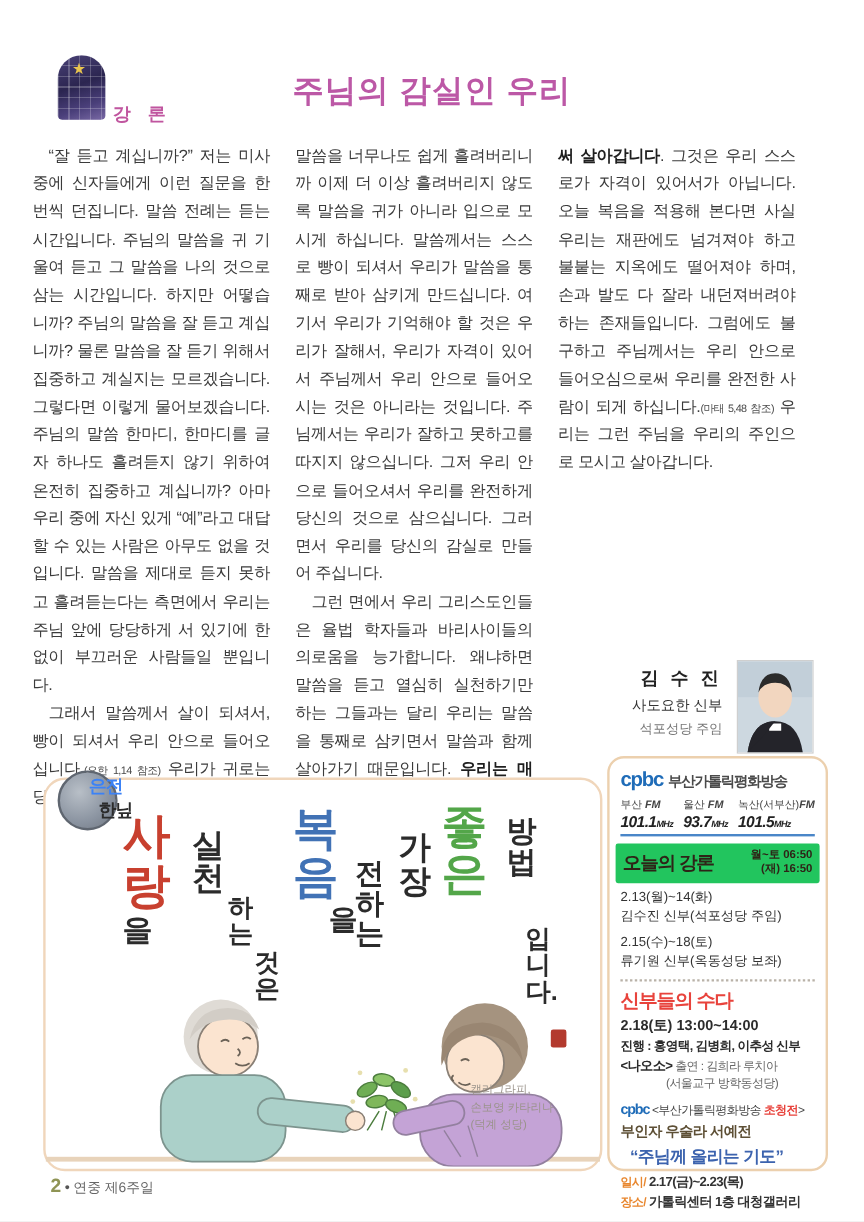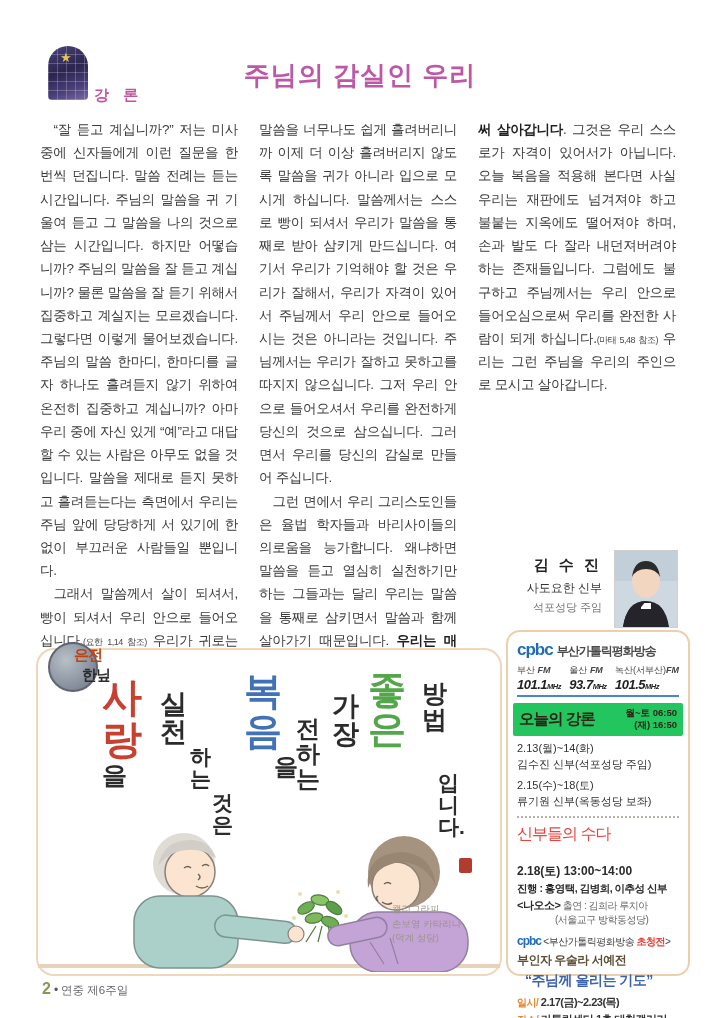--- a/index.html
+++ b/index.html
@@ -13,21 +13,21 @@
       repeating-linear-gradient(90deg,rgba(255,255,255,.22) 0 1px,transparent 1px 9px),
       repeating-linear-gradient(0deg,rgba(255,255,255,.22) 0 1px,transparent 1px 9px),
       linear-gradient(160deg,#4a4277 0%,#2b2550 45%,#4a3f7a 75%,#7a6aa6 100%);}
   .glass-star{position:absolute;left:60px;top:50px;font-size:13px;color:#e9c54e;}
   .section-label{position:absolute;left:94px;top:86px;font-size:15px;font-weight:700;
     color:#c0559f;letter-spacing:5px;}
   .page-title{position:absolute;left:0;right:0;top:58px;text-align:center;
     font-size:26px;font-weight:700;color:#bc58a6;letter-spacing:1px;}
 
   
-  .article{position:absolute;left:40px;top:118px;width:636px;height:516px;display:flex;gap:21px;}
+  .article{position:absolute;left:27px;top:118px;width:636px;height:516px;display:flex;gap:21px;}
   .article .col{width:198px;font-size:13.5px;line-height:1.72;text-align:justify;
     letter-spacing:-0.3px;color:#3b3b3b;}
   .article p{margin:0;text-indent:1em;}
   .article p.cont{text-indent:0;}
   .article .ref{font-size:9px;color:#4a4a4a;letter-spacing:-0.5px;}
   .article .b{font-weight:700;color:#1f1f1f;}
 
   
   .author{position:absolute;left:478px;top:550px;width:200px;display:flex;justify-content:flex-end;gap:12px;}
   .author .txt{text-align:right;padding-top:6px;}
@@ -35,21 +35,21 @@
   .author-title{font-size:12px;color:#333;margin-bottom:3px;}
   .author-parish{font-size:11px;color:#777;}
   .author-photo{width:62px;height:76px;border:1px solid #cfcfcf;flex:0 0 auto;}
 
   
   .illo{position:absolute;left:36px;top:648px;width:462px;height:324px;
     border:2px solid #f0d6bb;border-radius:18px;background:#fff;}
   .coin{position:absolute;left:10px;top:-8px;width:46px;height:46px;border-radius:50%;
     background:radial-gradient(circle at 35% 35%,#b8bfc7,#8a93a0 60%,#6f7680);
     border:2px solid #5f6670;}
-  .coin-t1{position:absolute;left:36px;top:-4px;font-size:15px;font-weight:700;color:#c2410c;letter-spacing:-1px;}
+  .coin-t1{position:absolute;left:36px;top:-4px;font-size:15px;font-weight:700;color:#3b82f6;letter-spacing:-1px;}
   .coin-t2{position:absolute;left:44px;top:16px;font-size:15px;font-weight:700;color:#2b2b2b;letter-spacing:-1px;}
   .callig{position:absolute;left:0;top:0;width:100%;height:240px;}
   .ccol{position:absolute;}
   .vchar{display:inline-block;width:1em;word-break:break-all;line-height:1.05;font-weight:700;
     vertical-align:top;color:#2b2b2b;}
   .seal{position:absolute;left:421px;top:208px;width:13px;height:15px;background:#b33a2e;
     border-radius:2px;color:#fff;font-size:8px;text-align:center;line-height:15px;}
   .couple{position:absolute;left:0;bottom:2px;width:462px;height:142px;}
   .illo-caption{position:absolute;left:354px;top:252px;font-size:9.5px;color:#9a938b;line-height:1.55;}
 
@@ -65,21 +65,21 @@
   .freq .r1 b{font-style:italic;}
   .freq .r2{font-size:13px;font-weight:800;font-style:italic;color:#222;letter-spacing:-0.5px;}
   .freq .mhz{font-size:7.5px;}
   .band{display:flex;justify-content:space-between;align-items:center;background:#22c55e;
     margin:6px -4px 5px;padding:4px 6px;border-radius:2px;}
   .band-title{font-size:15.5px;font-weight:800;color:#2e2417;letter-spacing:-1px;}
   .band-times{text-align:right;font-size:9.5px;font-weight:700;color:#2e2417;line-height:1.3;}
   .sched{font-size:11px;color:#333;line-height:1.45;}
   .sched .entry{margin-bottom:5px;}
   .dots{border:0;border-top:2px dotted #b9b2a8;margin:7px 0 6px;}
-  .chat-title{font-size:16px;font-weight:400;color:#e8433c;letter-spacing:-1px;margin-bottom:18px;}
+  .chat-title{font-size:16px;font-weight:700;color:#e8433c;letter-spacing:-1px;margin-bottom:1px;}
   .chat-line1{font-size:12px;font-weight:700;color:#2b2b2b;margin-bottom:2px;}
   .chat-line2{font-size:10.5px;font-weight:700;color:#2b2b2b;margin-bottom:2px;letter-spacing:-0.5px;}
   .chat-line3{font-size:10px;color:#666;letter-spacing:-0.5px;}
   .chat-line3 .show{font-weight:700;color:#2b2b2b;font-size:11px;}
   .chat-line4{font-size:10px;color:#666;padding-left:38px;letter-spacing:-0.5px;}
   .exhibit{margin-top:7px;}
   .ex-head{font-size:10px;color:#444;letter-spacing:-0.5px;}
   .ex-head .cpbc-s{font-size:12px;font-weight:800;color:#1f6cb8;letter-spacing:-1px;}
   .ex-head .red{color:#e8433c;font-weight:700;text-align:center;}
   .ex-artist{font-size:12px;font-weight:700;color:#5d4f35;margin-top:3px;letter-spacing:-0.5px;}

